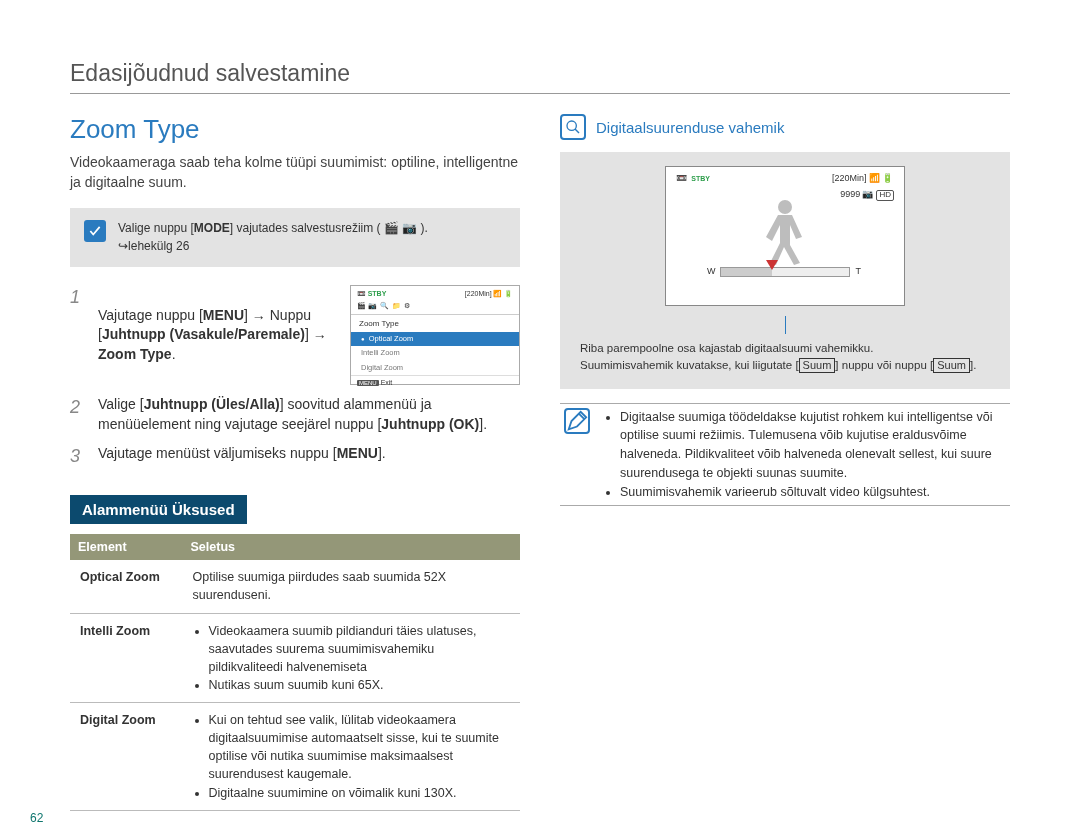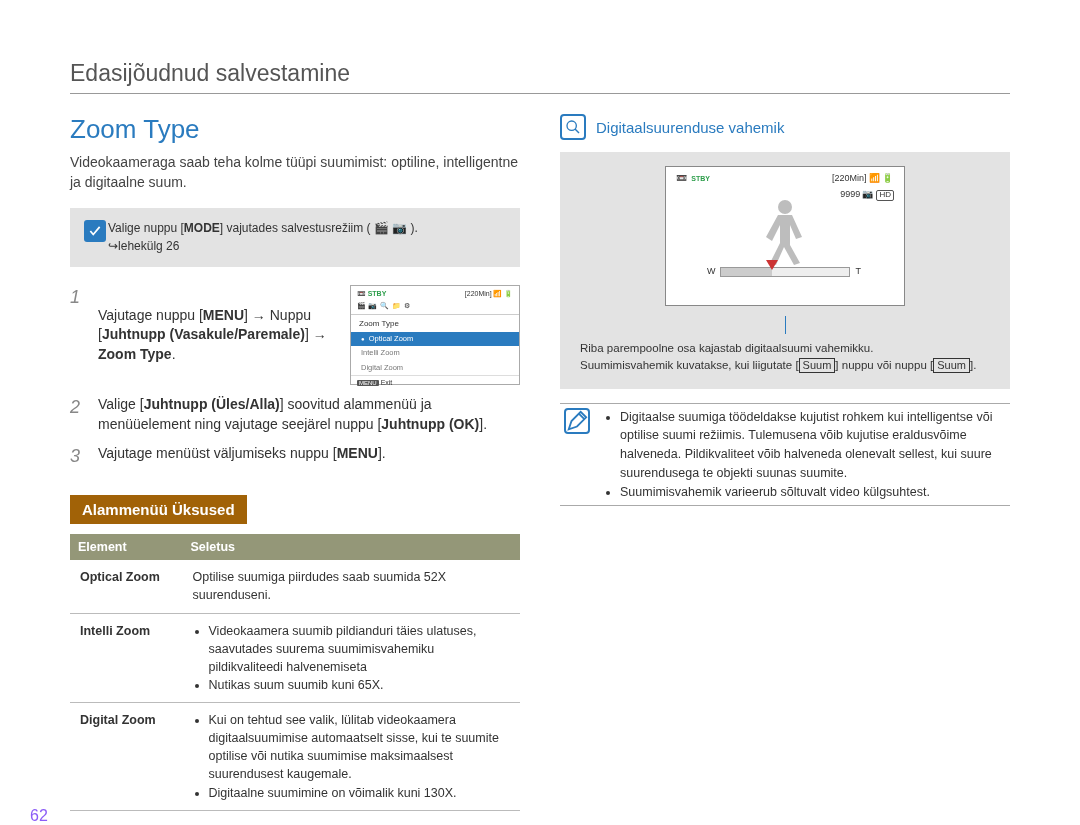--- a/index.html
+++ b/index.html
@@ -3,21 +3,21 @@
 <meta charset="utf-8">
 <style>
   * { box-sizing: border-box; margin: 0; padding: 0; }
   body { font-family: Arial, Helvetica, sans-serif; font-size: 13px; color: #333; width: 1080px; height: 825px; position: relative; background: #fff; }
   .page { padding: 60px 70px 40px 70px; position: relative; }
   .header-title { font-size: 23px; color: #555; font-weight: normal; padding-bottom: 6px; border-bottom: 1px solid #999; margin-bottom: 20px; }
   .columns { display: flex; gap: 40px; }
   .col { flex: 1; min-width: 0; }
   h2.section { font-size: 26px; color: #2a7bbf; font-weight: normal; margin-bottom: 8px; }
   .intro { font-size: 14px; color: #444; margin-bottom: 16px; line-height: 1.4; }
-  .gray-box { background: #e3e3e3; padding: 12px 14px; display: flex; align-items: flex-start; margin-bottom: 18px; font-size: 12px; line-height: 1.45; }
+  .gray-box { background: #e3e3e3; padding: 12px 14px; display: flex; align-items: flex-start; gap: 10px; margin-bottom: 18px; font-size: 12px; line-height: 1.45; }
   .gray-box .icon-wrap { width: 24px; flex:none; }
   .gray-box .icon-m { width: 22px; height: 22px; background: #2a7bbf; border-radius: 3px; display:flex; align-items:center; justify-content:center; }
   .gray-box .icon-m svg { width:14px; height:14px; }
   .step-list { margin-bottom: 16px; }
   .step { display:flex; align-items:flex-start; gap:10px; margin-bottom:10px; font-size: 14px; line-height:1.4; }
   .step .num { font-size:18px; color:#888; font-style:italic; width:18px; flex:none; }
   .step-body { flex:1; }
   .step-row { display:flex; gap:10px; align-items:center; }
   .step-text { flex:1; }
   .lcd { width:170px; height:100px; border:1px solid #aaa; background:#fff; flex:none; font-size:7px; color:#333; }
@@ -25,21 +25,21 @@
   .stby { color:#2d9e4b; font-weight:bold; font-size:7px; }
   .lcd-row2 { padding:1px 6px 3px 6px; display:flex; gap:3px; }
   .lcd-row2 span { font-size:7px; }
   .menu-section { border-top:1px solid #ccc; }
   .menu-title { padding:3px 8px; font-size:8px; color:#333; }
   .menu-item { padding:2px 10px; font-size:7.5px; color:#777; }
   .menu-item.sel { background:#2a7bbf; color:#fff; display:flex; align-items:center; gap:4px; }
   .menu-item.sel::before { content:'●'; font-size:6px; }
   .menu-exit { padding:2px 6px; font-size:7px; border-top:1px solid #ddd; }
   .menu-exit .tag { background:#555; color:#fff; padding:0 2px; font-size:6px; border-radius:1px; }
-  .badge { display:inline-block; background:#a16207; color:#fff; padding:6px 12px; font-size:15px; font-weight:bold; margin:10px 0; }
+  .badge { display:inline-block; background:#0c4a6e; color:#fff; padding:6px 12px; font-size:15px; font-weight:bold; margin:10px 0; }
   table.sub { width:100%; border-collapse:collapse; font-size:12.5px; }
   table.sub th { background:#949778; color:#fff; font-weight:bold; padding:6px 8px; text-align:left; }
   table.sub td { border-bottom:1px solid #bbb; padding:8px 10px; vertical-align:top; line-height:1.45; }
   table.sub td:first-child { width:25%; font-weight:bold; }
   table.sub ul { list-style:disc; padding-left:16px; }
   .sub-head { display:flex; align-items:center; gap:10px; margin-bottom:12px; }
   .sub-head .q { width:26px; height:26px; border:2px solid #2a7bbf; border-radius:4px; display:flex; align-items:center; justify-content:center; color:#2a7bbf; }
   .sub-head .q svg { width:16px; height:16px; }
   .sub-head .t { color:#2a7bbf; font-size:15px; }
   .lcd-wrap { background:#e3e3e3; padding:14px 20px; text-align:center; margin-bottom:4px; }
@@ -50,21 +50,21 @@
   .zoombar { position:absolute; left:50%; bottom:28px; transform:translateX(-50%); width:130px; height:10px; background:linear-gradient(to right,#ccc 0 40%, #eee 40% 100%); border:1px solid #999; }
   .zoombar .pointer { position:absolute; top:-10px; left:40%; transform:translateX(-50%); }
   .zoombar::before { content:'W'; position:absolute; left:-14px; top:-2px; font-size:9px; }
   .zoombar::after { content:'T'; position:absolute; right:-12px; top:-2px; font-size:9px; }
   .callout-line { width:1px; height:18px; background:#2a7bbf; margin:0 auto; }
   .gray-note { font-size:11.5px; text-align:left; line-height:1.5; padding-top:6px;}
   .note-box { display:flex; gap:12px; padding:4px 8px 4px 4px; margin-top:14px; font-size:12.5px; line-height:1.5; border-top:1px solid #aaa; border-bottom:1px solid #aaa;}
   .note-box .nicon { width:26px; height:26px; flex:none; border:2px solid #2a7bbf; border-radius:4px; display:flex; align-items:center; justify-content:center; color:#2a7bbf; }
   .note-box ul { list-style:disc; padding-left:18px; }
   .keycap { border:1px solid #333; padding:0 3px; font-size:11px; display:inline-block; line-height:1.2; }
-  .pagenum { position:absolute; left:30px; bottom:26px; font-size:16px; color:#8b5cf6;}
+  .pagenum { position:absolute; left:30px; bottom:26px; font-size:12px; color:#0f766e;}
   .sup { display:inline-block; border:1px solid #555; border-radius:2px; padding:0 2px; font-size:8px; line-height:1.1;}
 </style>
 </head>
 <body>
 
 <div class="page">
   <div class="header-title">Edasijõudnud salvestamine</div>
 
   <div class="columns">
 

